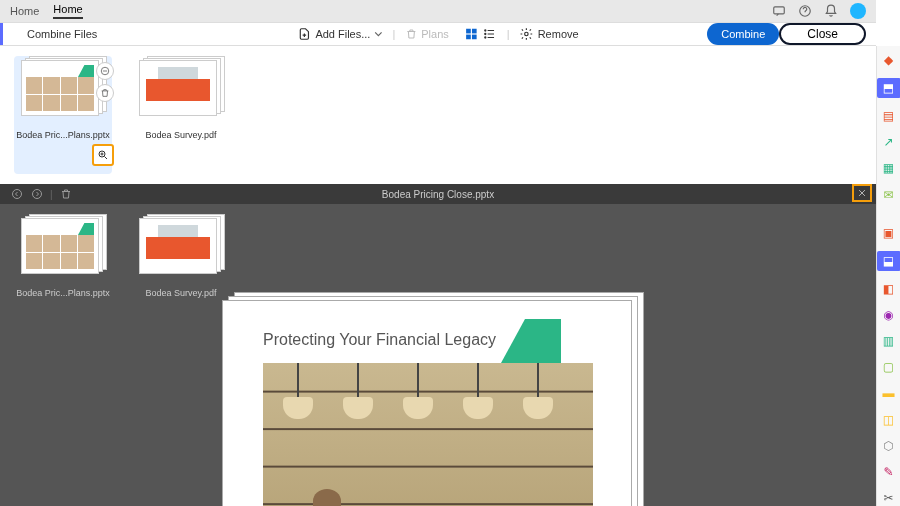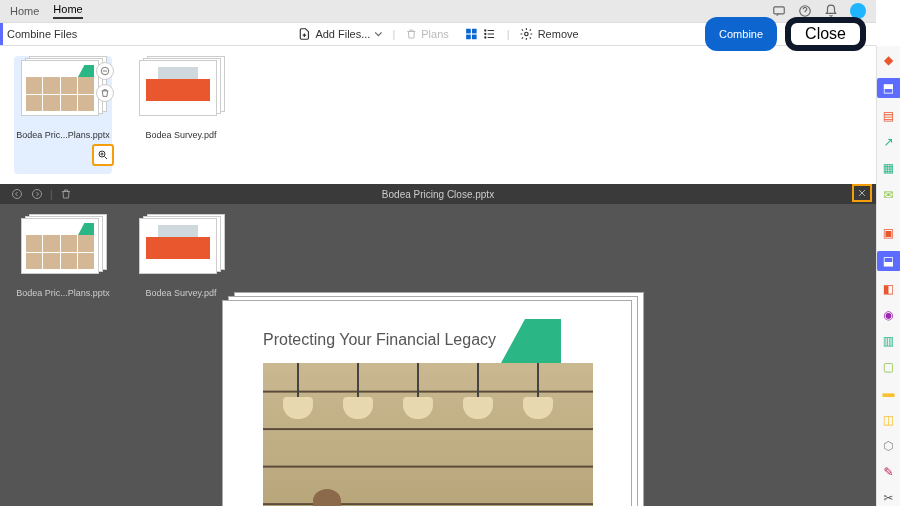--- a/index.html
+++ b/index.html
@@ -5,28 +5,28 @@
 *{margin:0;padding:0;box-sizing:border-box;font-family:-apple-system,BlinkMacSystemFont,"Segoe UI",Arial,sans-serif}
 body{width:900px;height:506px;overflow:hidden;background:#fff}
 .top-bar{height:22px;background:#e8e8e8;display:flex;align-items:center;padding:0 10px;font-size:11px;color:#555}
 .top-bar .tab{margin-right:14px;cursor:pointer}
 .top-bar .tab.active{border-bottom:2px solid #333;color:#000;padding-bottom:2px}
 .top-icons{margin-left:auto;display:flex;gap:12px;align-items:center}
 .top-icons .ic{width:14px;height:14px;display:flex;align-items:center;justify-content:center;color:#666}
 .avatar{width:16px;height:16px;border-radius:50%;background:#1fb6ff}
 .toolbar{height:24px;background:#fff;border-top:1px solid #ddd;border-bottom:1px solid #ddd;display:flex;align-items:center;font-size:11px;color:#333;position:relative}
 .left-accent{width:3px;height:100%;background:#5c6cff}
-.toolbar .title{margin-left:4px}
+.toolbar .title{margin-left:24px}
 .toolbar .center{position:absolute;left:50%;transform:translateX(-50%);display:flex;align-items:center;gap:10px}
 .tb-btn{display:flex;align-items:center;gap:4px;color:#333;cursor:pointer}
 .tb-btn.disabled{color:#bbb;cursor:default}
 .view-ic{width:14px;height:14px}
-.toolbar .right{margin-left:auto;display:flex;gap:8px;padding-right:10px}
+.toolbar .right{margin-left:auto;display:flex;padding-right:10px}
 .btn-primary{background:#0d66d0;color:#fff;border:none;border-radius:12px;padding:3px 14px;font-size:11px;cursor:pointer}
-.btn-secondary{background:#fff;border:6px solid #0f172a;border-radius:12px;padding:2px 14px;font-size:16px;cursor:pointer}
+.btn-secondary{background:#fff;border:2px solid #0f172a;border-radius:12px;padding:2px 26px;font-size:12px;cursor:pointer}
 .files-area{height:138px;background:#fff;display:flex;padding:10px 14px;gap:20px}
 .file-card{width:98px;position:relative}
 .file-card.selected{background:#e3efff;border-radius:4px}
 .thumb-stack{position:relative;width:88px;height:62px;margin:4px auto 6px}
 .stack-pg{position:absolute;background:#fff;border:1px solid #ccc;width:78px;height:56px}
 .sp1{top:-4px;left:10px}
 .sp2{top:-2px;left:6px}
 .sp3{top:0;left:2px}
 .tp3 .mini-content{width:100%;height:100%;position:relative;overflow:hidden}
 .mini-tri{position:absolute;top:4px;right:4px;width:16px;height:12px;background:#2bb686;clip-path:polygon(40% 0,100% 0,100% 100%,0 100%)}

